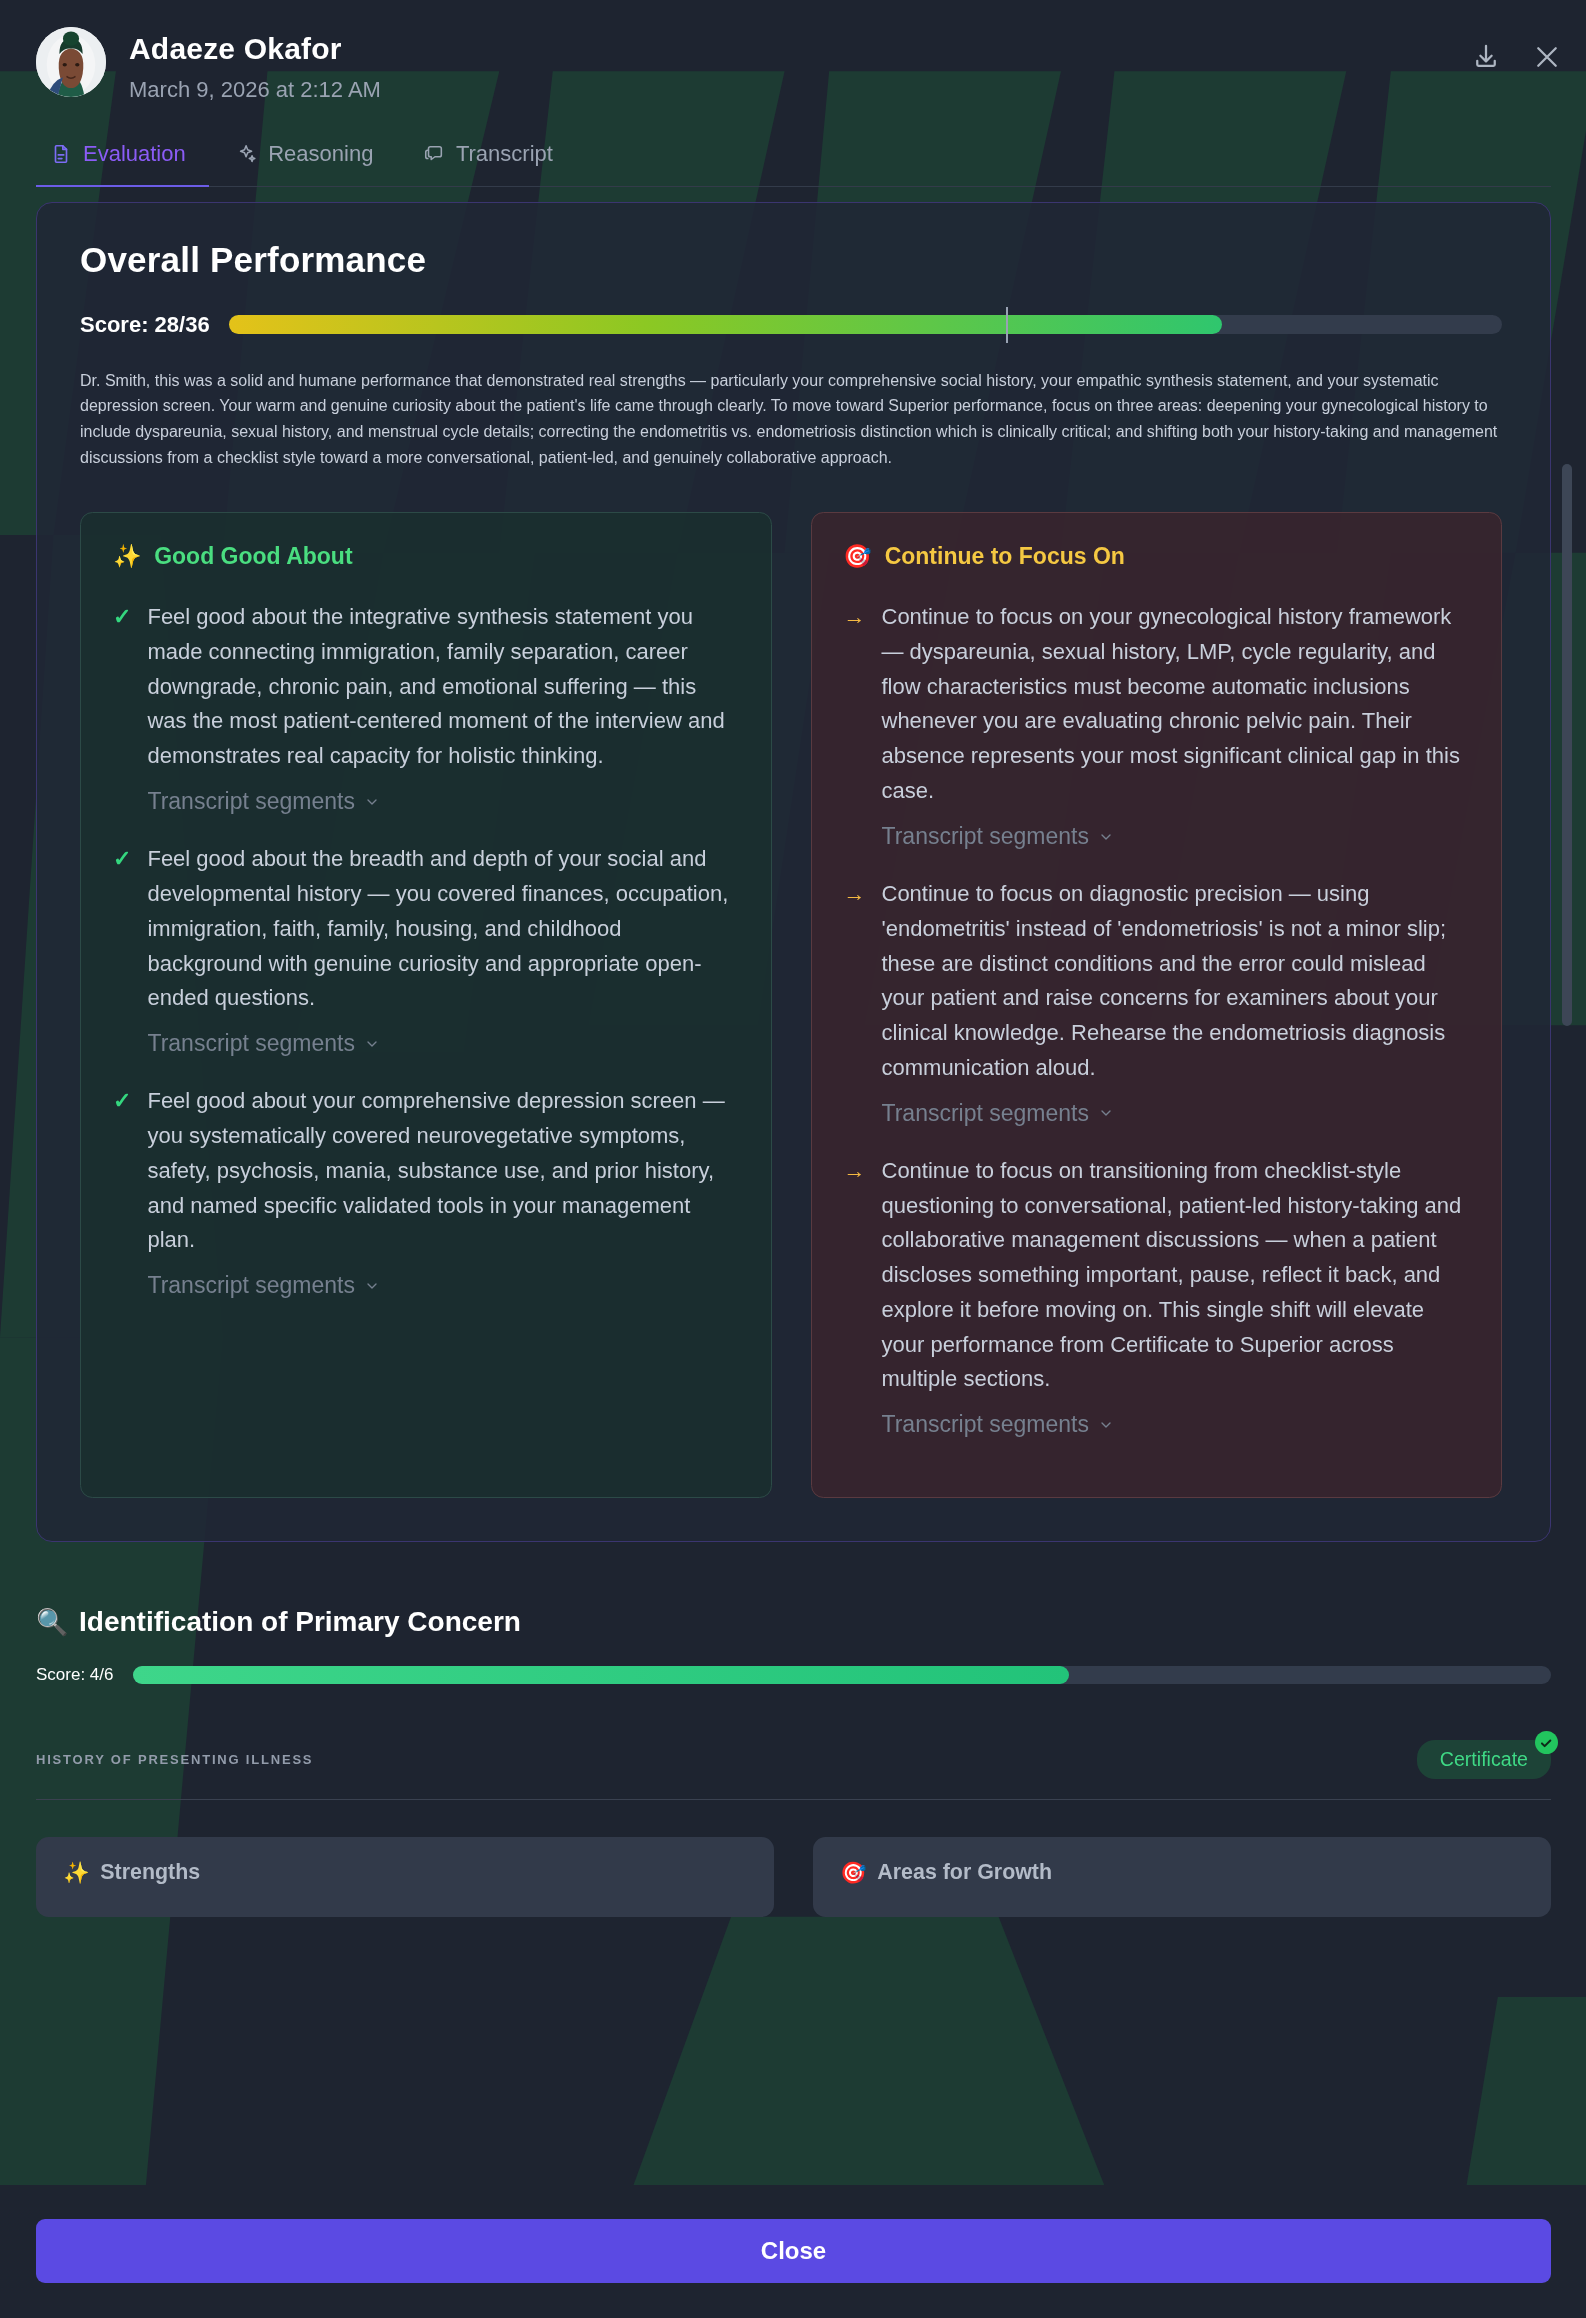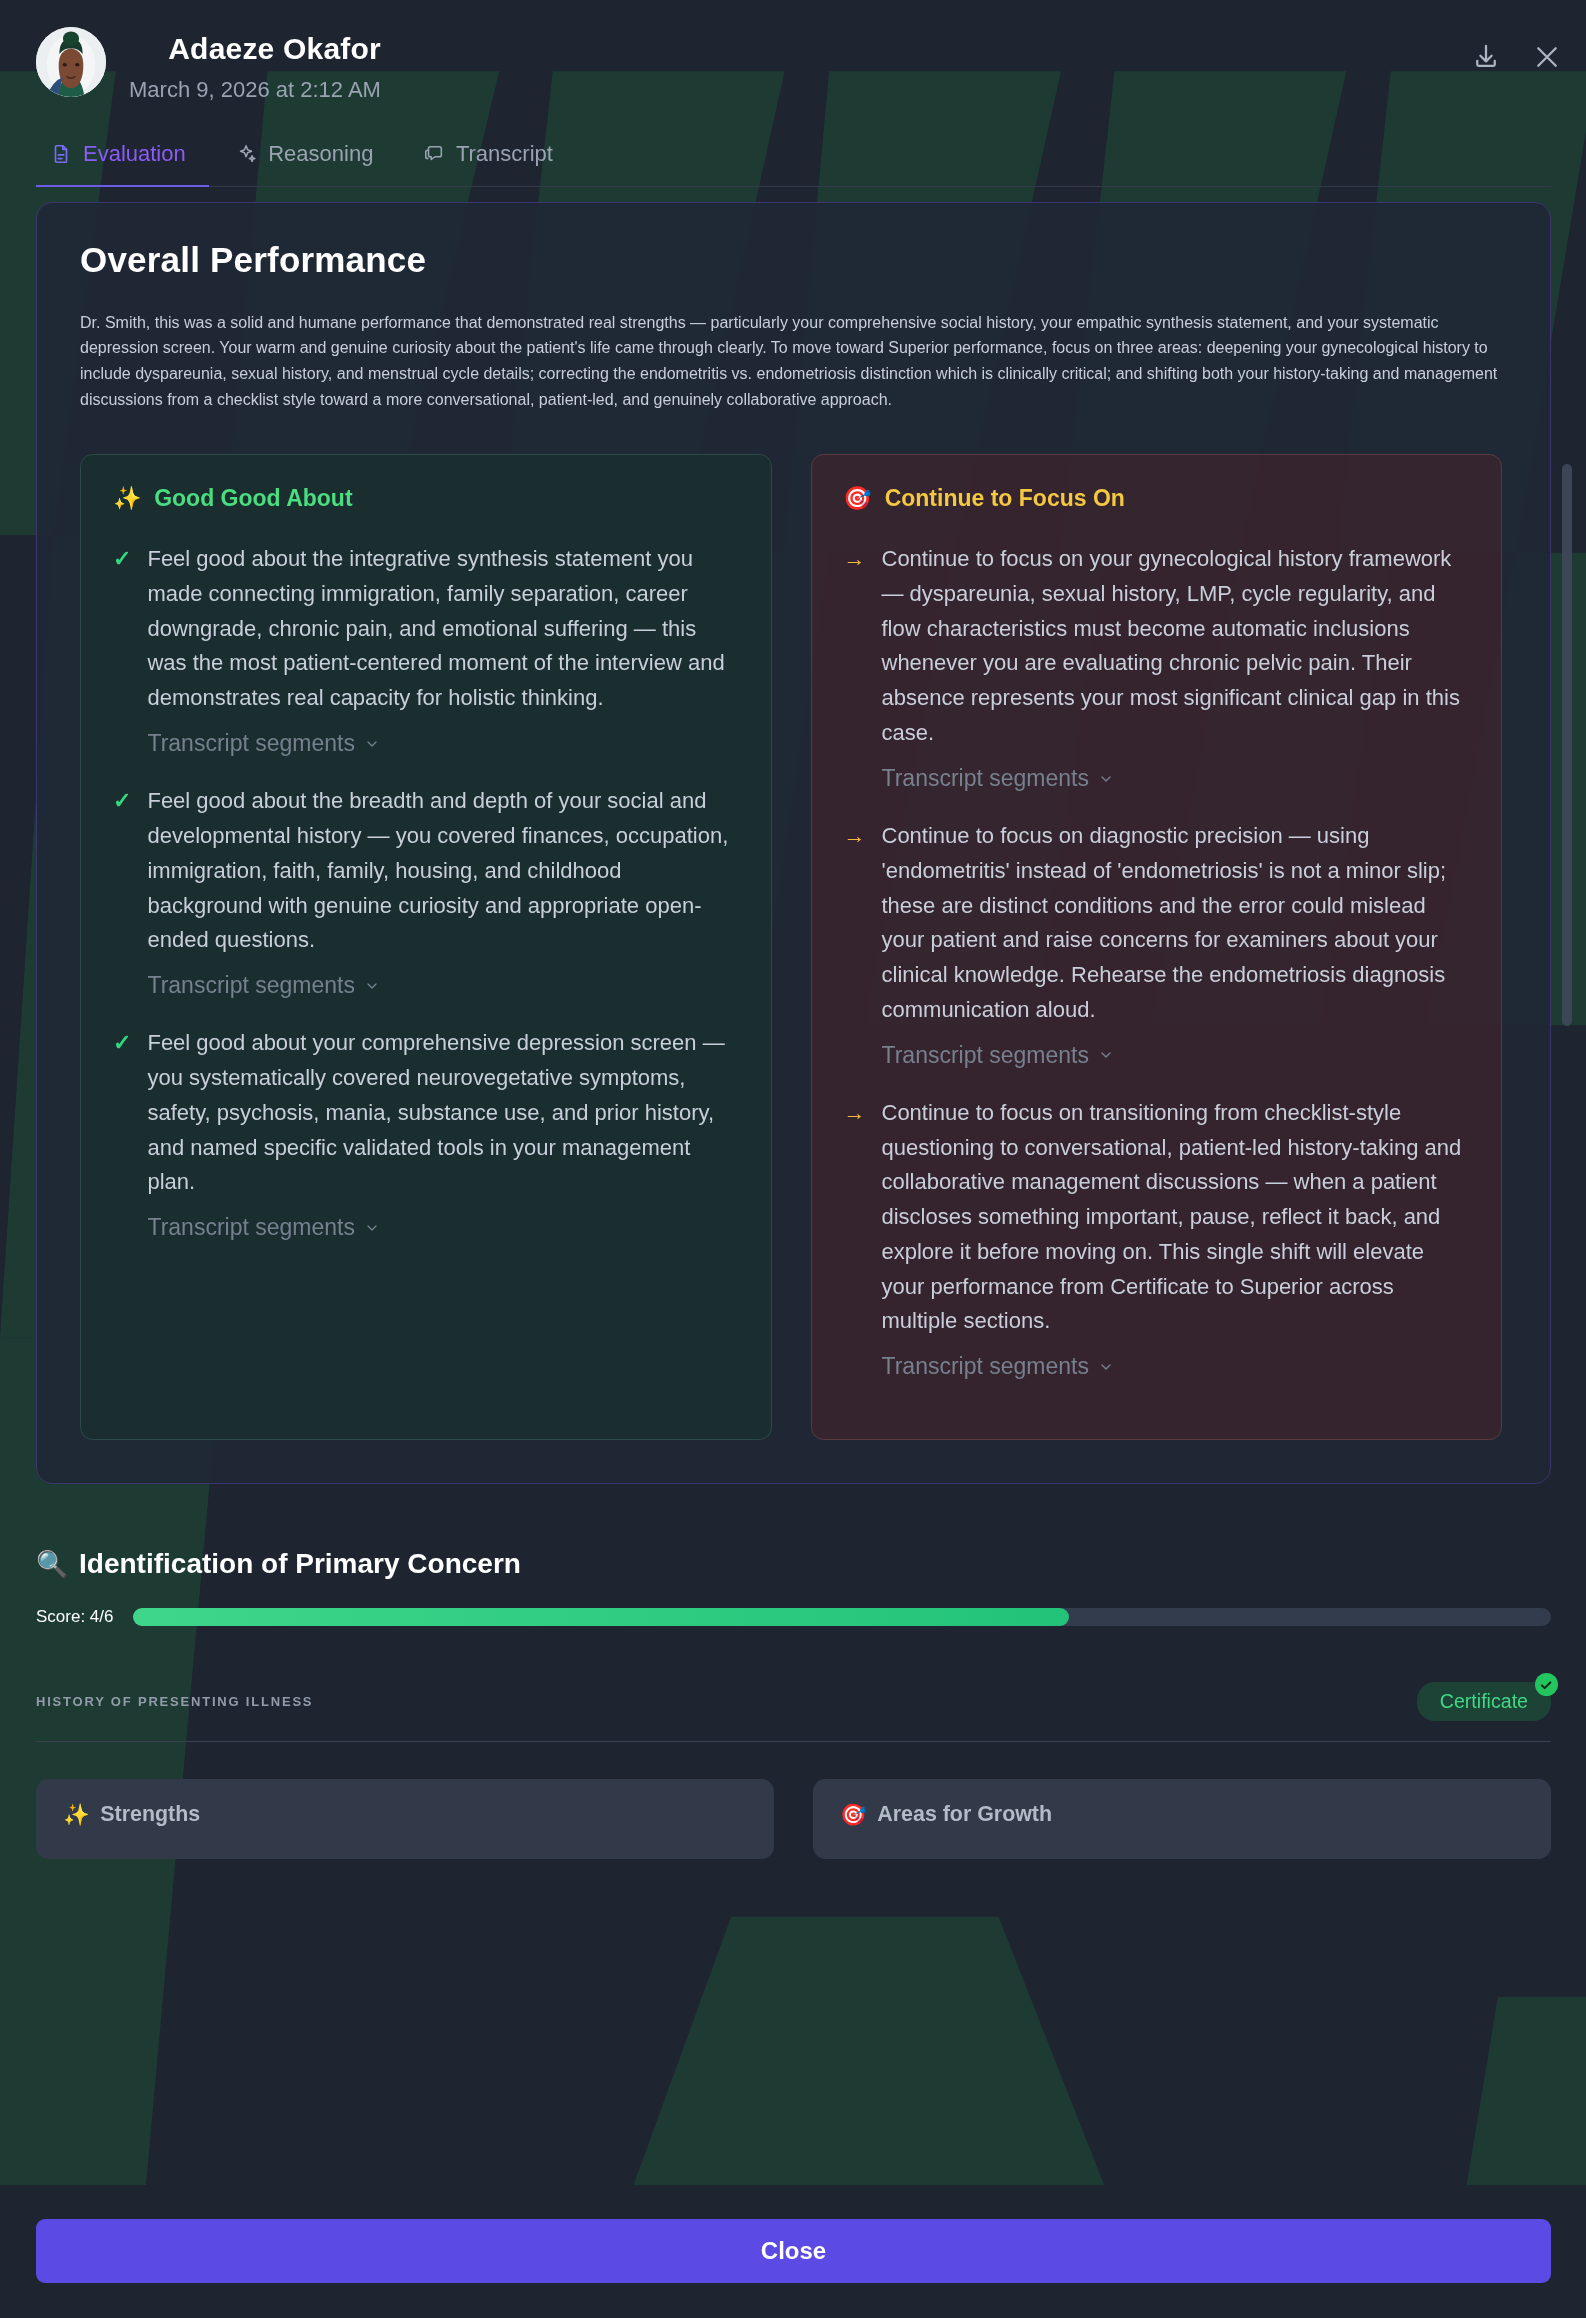--- a/index.html
+++ b/index.html
@@ -19,21 +19,20 @@
   #bg-pattern {
     position: absolute; inset: 0;
     pointer-events: none;
     z-index: 0;
   }
   
   .header {
     position: relative; z-index: 3;
     display: flex; align-items: flex-start;
     padding: 27px 20px 0 36px;
-    text-align: right;
   }
   .avatar {
     width: 70px; height: 70px; border-radius: 50%;
     overflow: hidden; flex: none;
     background: #eceff1;
     margin-right: 23px;
   }
   .avatar svg { display: block; width: 70px; height: 70px; }
   .header-text { padding-top: 5.3px; }
   .user-name {
@@ -312,20 +311,27 @@
 
   <div class="scroll-area">
 
     <div class="scrollbar-track">
       <div class="scrollbar-thumb"></div>
     </div>
 
     <div class="overall-card">
       <div class="overall-title">Overall Performance</div>
 
+      <div class="score-row">
+        <div class="score-label">Score: 28/36</div>
+        <div class="bar-outer">
+          <div class="bar-fill" id="overall-fill" style="width: 78%;"></div>
+          <div class="bar-marker" id="overall-marker" style="left: 61%;"></div>
+        </div>
+      </div>
 
       <p class="summary-text">Dr. Smith, this was a solid and humane performance that demonstrated real strengths — particularly your comprehensive social history, your empathic synthesis statement, and your systematic depression screen. Your warm and genuine curiosity about the patient's life came through clearly. To move toward Superior performance, focus on three areas: deepening your gynecological history to include dyspareunia, sexual history, and menstrual cycle details; correcting the endometritis vs. endometriosis distinction which is clinically critical; and shifting both your history-taking and management discussions from a checklist style toward a more conversational, patient-led, and genuinely collaborative approach.</p>
 
       <div class="feedback-grid">
 
         <div class="fb-card good">
           <div class="fb-head">
             <span class="fb-emoji">✨</span>
             <span>Good Good About</span>
           </div>

